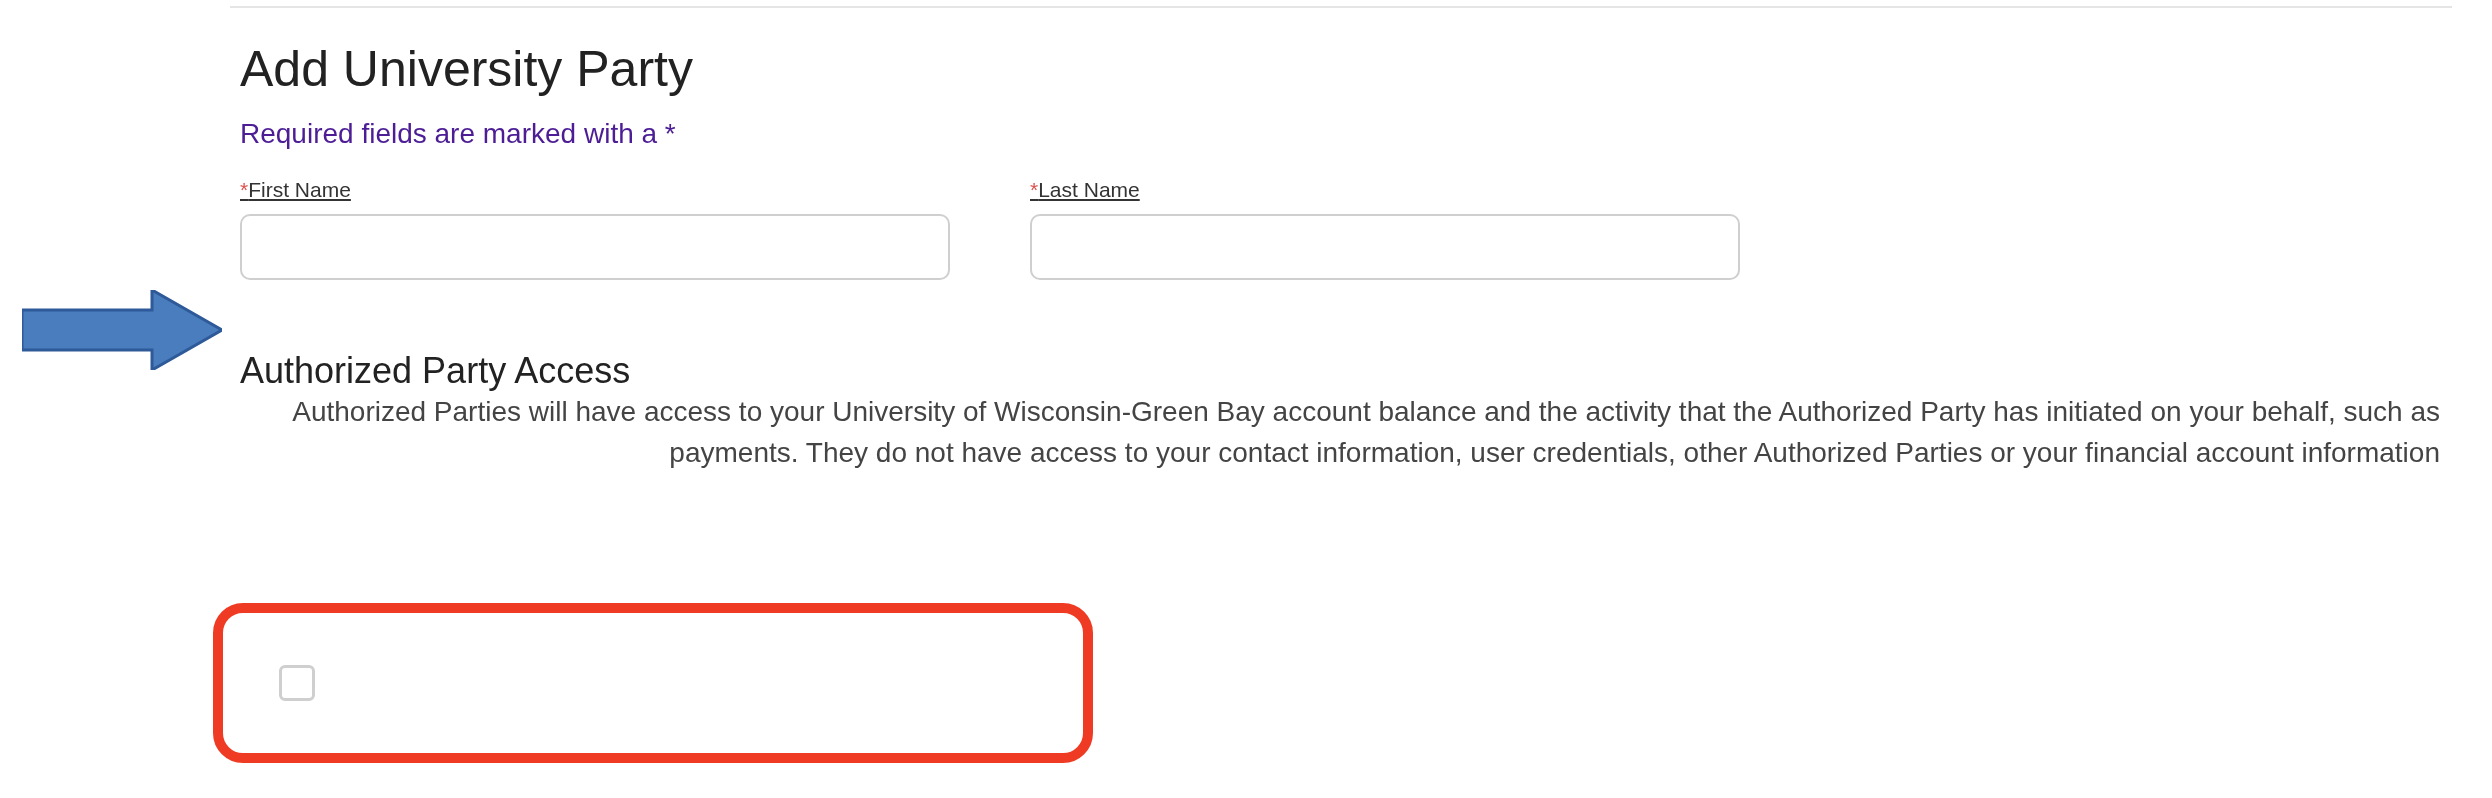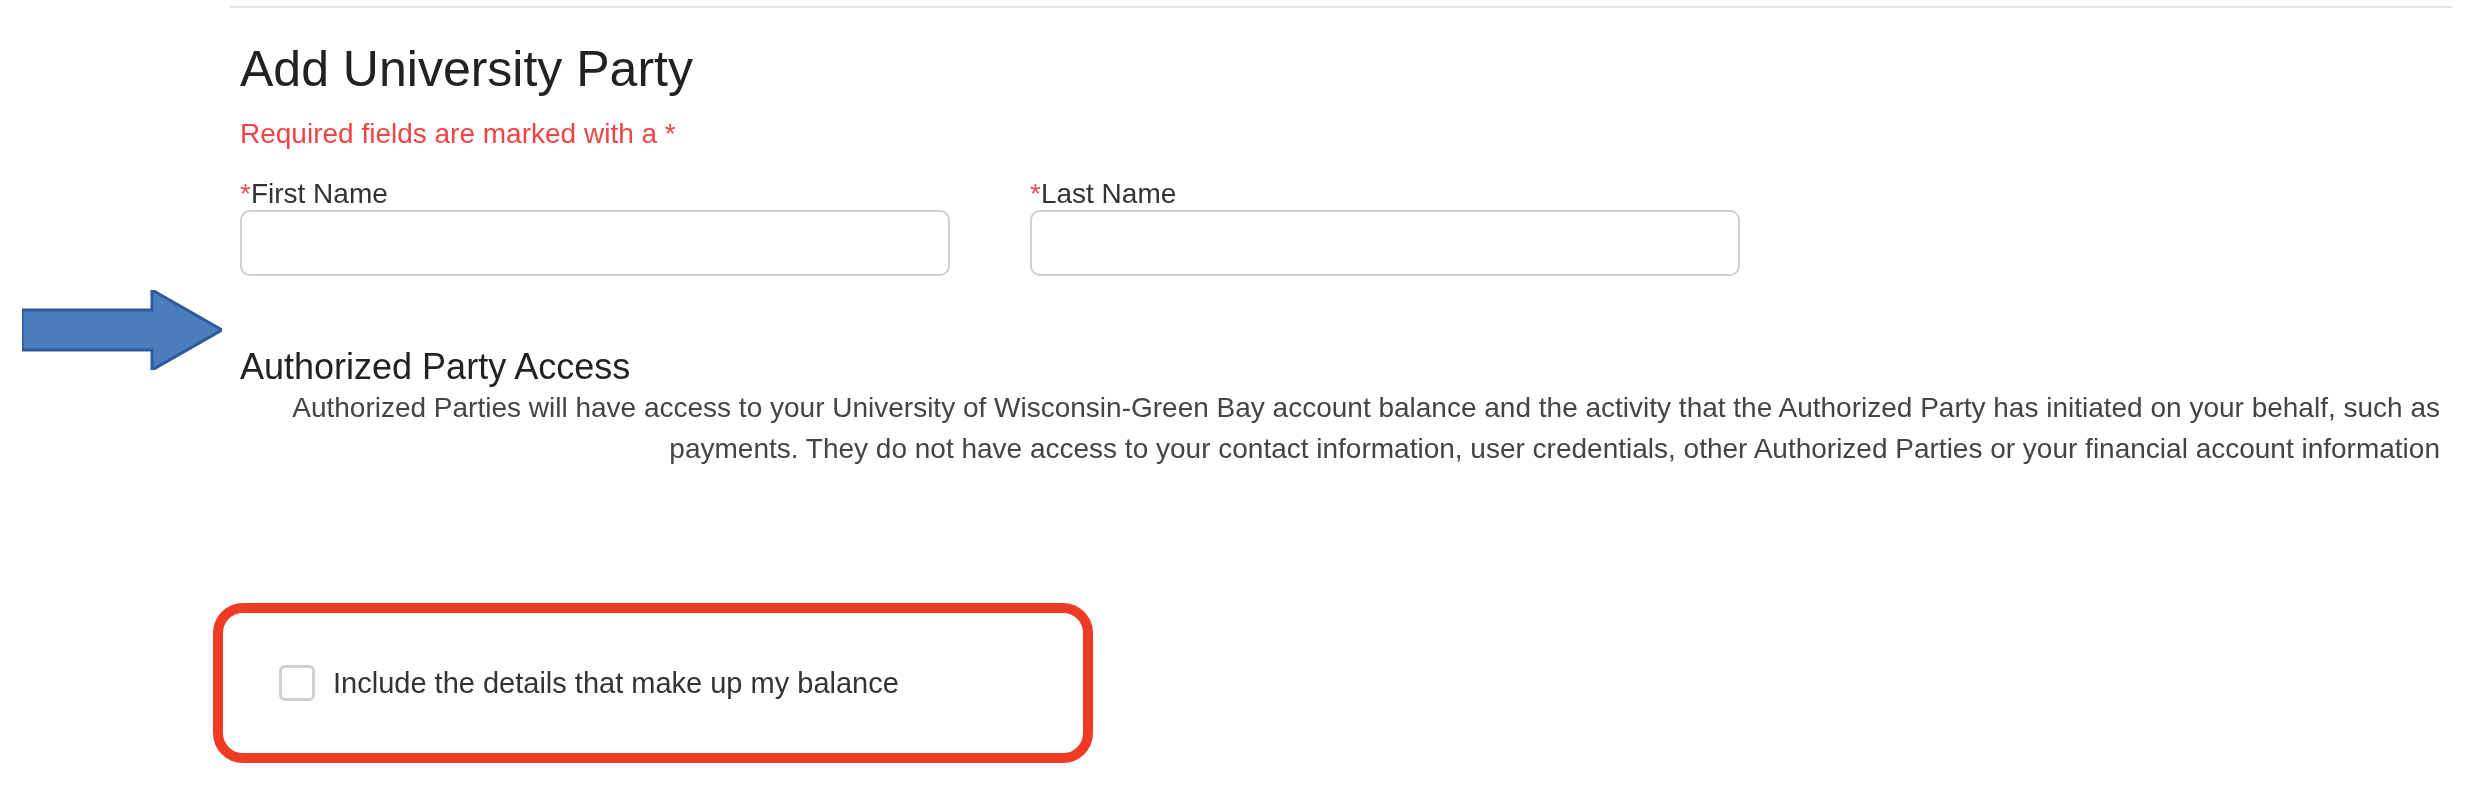--- a/index.html
+++ b/index.html
@@ -29,35 +29,37 @@
       width: 2200px;
     }
     .page-title {
       font-size: 50px;
       font-weight: 400;
       color: #222;
       margin-bottom: 20px;
     }
     .required-note {
       font-size: 28px;
-      color: #ef4444;
+      color: #4c1d95;
       margin-bottom: 28px;
     }
     .name-row {
       display: flex;
       gap: 80px;
       margin-bottom: 70px;
     }
     .field-group {
       display: flex;
       flex-direction: column;
     }
     .field-label {
-      font-size: 28px;
+      font-size: 21px;
       color: #333;
+      margin-bottom: 12px;
+      text-decoration: underline;
     }
     .field-label .req {
       color: #d9534f;
     }
     .text-input {
       width: 710px;
       height: 66px;
       border: 2px solid #cfcfcf;
       border-radius: 10px;
       font-size: 28px;
@@ -149,15 +151,14 @@
     </div>
   </div>
 
   <h2 class="section-title">Authorized Party Access</h2>
   <p class="section-desc">Authorized Parties will have access to your University of Wisconsin-Green Bay account balance and the activity that the Authorized Party has initiated on your behalf, such as payments. They do not have access to your contact information, user credentials, other Authorized Parties or your financial account information</p>
 </div>
 
 <div class="checkbox-highlight">
   <div class="checkbox-row">
     <input type="checkbox" class="checkbox-input" style="">
-    <label class="checkbox-label">Include the details that make up my balance</label>
   </div>
 </div>
 
 </body></html>

